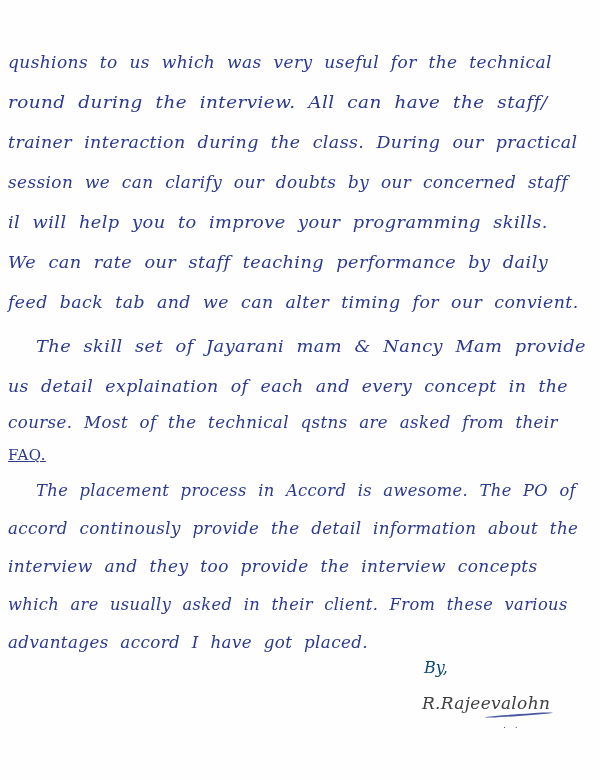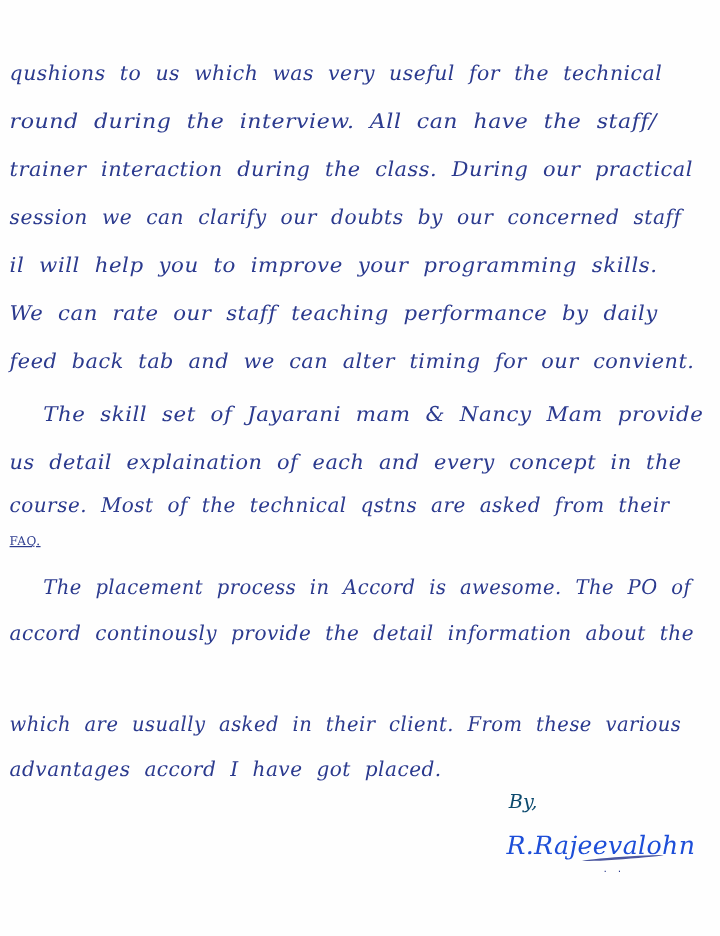--- a/index.html
+++ b/index.html
@@ -39,22 +39,22 @@
     font-style: italic;
     font-size: 16px;
     color: #0c4a6e;
   }
   .sig-name {
     position: absolute;
     left: 422px;
     top: 693px;
     font-family: "DejaVu Serif", serif;
     font-style: italic;
-    font-size: 21px;
-    color: #1d4ed8;
+    font-size: 17px;
+    color: #404040;
     letter-spacing: 0.3px;
   }
   .sig-underline {
     position: absolute;
     left: 485px;
     top: 714px;
     width: 68px;
     height: 2px;
     border-radius: 50%;
     background: #2b3a8e;
@@ -80,24 +80,25 @@
   <div class="line" style="top: 92px; left: 8px; transform: scaleX(1.082);">round during the interview. All can have the staff/</div>
   <div class="line" style="top: 132px; left: 8px; transform: scaleX(1.025);">trainer interaction during the class. During our practical</div>
   <div class="line" style="top: 172px; left: 8px; transform: scaleX(0.993);">session we can clarify our doubts by our concerned staff</div>
   <div class="line" style="top: 212px; left: 8px; transform: scaleX(1.047);">il will help you to improve your programming skills.</div>
   <div class="line" style="top: 252px; left: 8px; transform: scaleX(1.042);">We can rate our staff teaching performance by daily</div>
   <div class="line" style="top: 292px; left: 8px; transform: scaleX(1.022);">feed back tab and we can alter timing for our convient.</div>
 
   <div class="line" style="top: 336px; left: 36px; transform: scaleX(1.048);">The skill set of Jayarani mam &amp; Nancy Mam provide</div>
   <div class="line" style="top: 376px; left: 8px; transform: scaleX(1.022);">us detail explaination of each and every concept in the</div>
   <div class="line" style="top: 412px; left: 8px; transform: scaleX(0.98);">course. Most of the technical qstns are asked from their</div>
-  <div class="line" style="top:446px; left:8px; font-style:normal; font-size:10px;text-decoration:underline;">FAQ.</div>
+  <div class="line" style="top:446px; left:8px; font-style:normal; font-size:15px;text-decoration:underline;">FAQ.</div>
 
   <div class="line" style="top: 480px; left: 36px; transform: scaleX(0.959);">The placement process in Accord is awesome. The PO of</div>
   <div class="line" style="top: 518px; left: 8px; transform: scaleX(0.983);">accord continously provide the detail information about the</div>
+  <div class="line" style="top: 556px; left: 8px; transform: scaleX(1);">interview and they too provide the interview concepts</div>
   <div class="line" style="top: 594px; left: 8px; transform: scaleX(0.957);">which are usually asked in their client. From these various</div>
   <div class="line" style="top: 632px; left: 8px; transform: scaleX(0.984);">advantages accord I have got placed.</div>
 
   <div class="sig-by">By,</div>
   <div class="sig-name">R.Rajeevalohn</div>
   <div class="sig-underline"></div>
   <div class="sig-dots">. .</div>
 
 </div>
 

